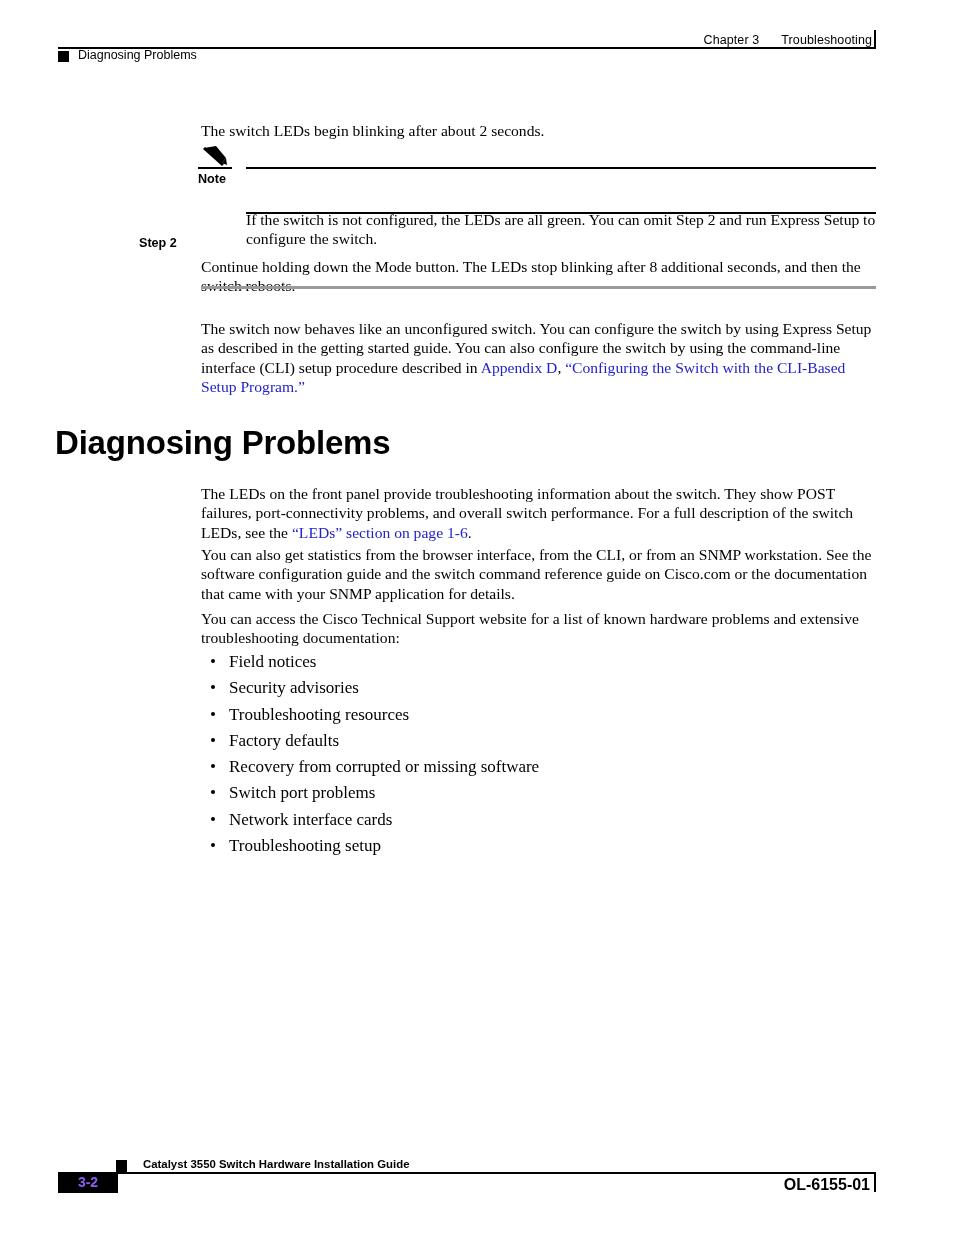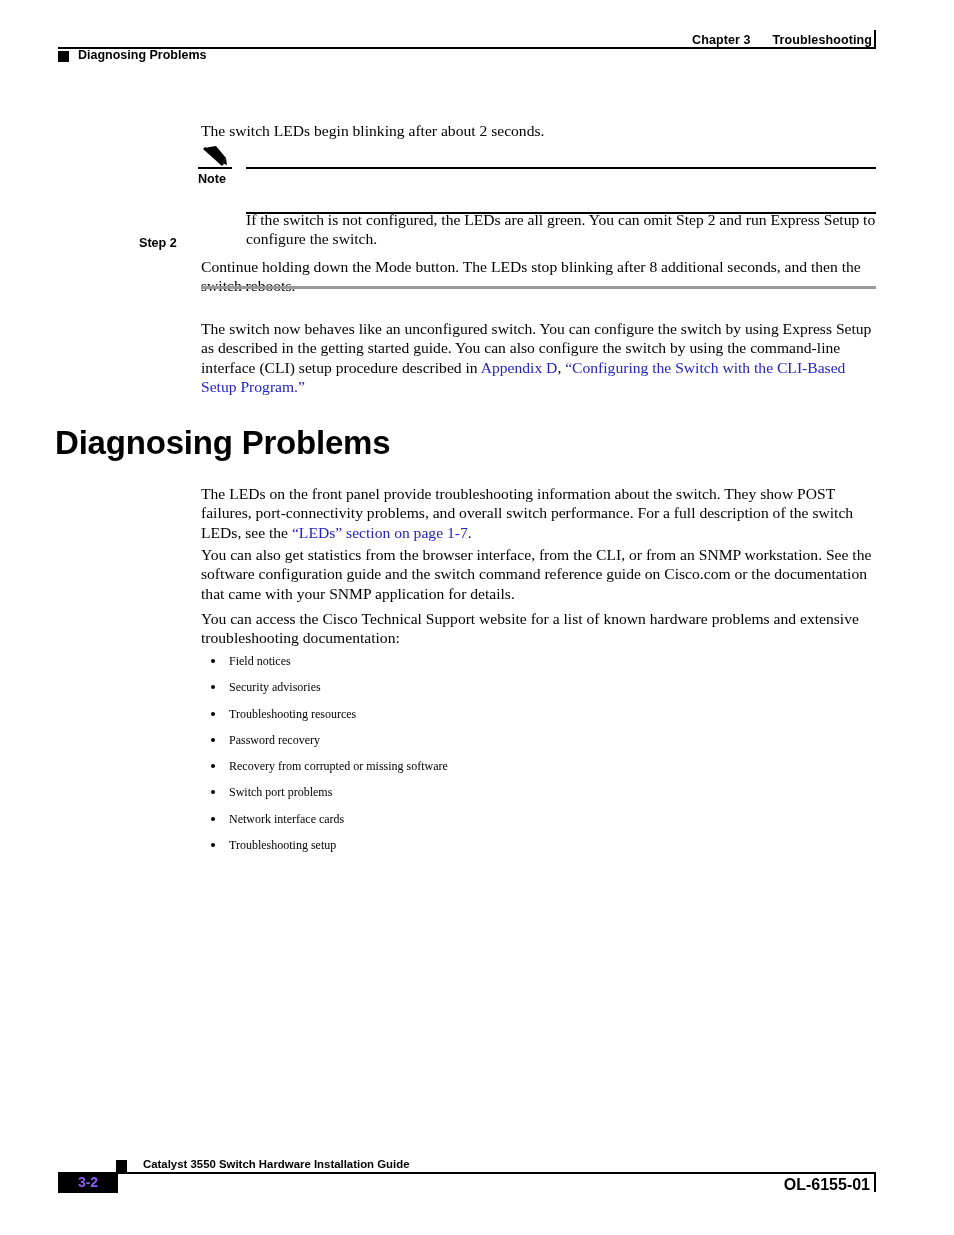--- a/index.html
+++ b/index.html
@@ -13,21 +13,21 @@
     position: relative;
     font-family: "Liberation Serif", "DejaVu Serif", serif;
     color: #000000;
     overflow: hidden;
   }
 
   
   .abs { position: absolute; }
   .sans-cond {
     font-family: "Liberation Sans Narrow", "Liberation Sans", sans-serif;
-    font-weight: bold;
+    font-weight: normal;
     font-stretch: condensed;
     transform-origin: left center;
   }
 
   
   #running-header { left: 0; top: 0; width: 954px; height: 80px; }
 
   .hdr-chapter {
     right: 82px;
     top: 33px;
@@ -169,21 +169,21 @@
 
   
   #bullet-list {
     left: 201px;
     top: 652px;
     width: 676px;
   }
   .bullet-item {
     position: relative;
     height: 26.3px;
-    font-size: 12px;
+    font-size: 17px;
     line-height: 19.4px;
   }
   .bullet-dot {
     position: absolute;
     left: 10px;
     top: 7px;
     width: 4px;
     height: 4px;
     border-radius: 50%;
     background: #000;
@@ -287,21 +287,21 @@
 <div class="para" id="step-2-text">Continue holding down the Mode button. The LEDs stop blinking after 8 additional seconds, and then the switch reboots.</div>
 <div class="grey-rule"></div>
 
 <div class="para" id="para-unconfigured">
   <span>The switch now behaves like an unconfigured switch. You can configure the switch by using Express Setup as described in the getting started guide. You can also configure the switch by using the command-line interface (CLI) setup procedure described in </span><span class="xref">Appendix D</span><span>, </span><span class="xref">“Configuring the Switch with the CLI-Based Setup Program.”</span>
 </div>
 
 <h1 class="abs" id="heading-diagnosing" style="margin:0;">Diagnosing Problems</h1>
 
 <div class="para" id="para-leds">
-  <span>The LEDs on the front panel provide troubleshooting information about the switch. They show POST failures, port-connectivity problems, and overall switch performance. For a full description of the switch LEDs, see the </span><span class="xref">“LEDs” section on page 1-7</span><span>.</span>
+  <span>The LEDs on the front panel provide troubleshooting information about the switch. They show POST failures, port-connectivity problems, and overall switch performance. For a full description of the switch LEDs, see the </span><span class="xref">“LEDs” section on page 1-6</span><span>.</span>
 </div>
 
 <div class="para" id="para-statistics">You can also get statistics from the browser interface, from the CLI, or from an SNMP workstation. See the software configuration guide and the switch command reference guide on Cisco.com or the documentation that came with your SNMP application for details.</div>
 
 <div class="para" id="para-support">You can access the Cisco Technical Support website for a list of known hardware problems and extensive troubleshooting documentation:</div>
 
 <div class="abs" id="bullet-list">
   <div class="bullet-item">
     <span class="bullet-dot"></span>
     <span class="bullet-text">Field notices</span>
@@ -309,21 +309,21 @@
   <div class="bullet-item">
     <span class="bullet-dot"></span>
     <span class="bullet-text">Security advisories</span>
   </div>
   <div class="bullet-item">
     <span class="bullet-dot"></span>
     <span class="bullet-text">Troubleshooting resources</span>
   </div>
   <div class="bullet-item">
     <span class="bullet-dot"></span>
-    <span class="bullet-text">Password recovery</span>
+    <span class="bullet-text">Factory defaults</span>
   </div>
   <div class="bullet-item">
     <span class="bullet-dot"></span>
     <span class="bullet-text">Recovery from corrupted or missing software</span>
   </div>
   <div class="bullet-item">
     <span class="bullet-dot"></span>
     <span class="bullet-text">Switch port problems</span>
   </div>
   <div class="bullet-item">

